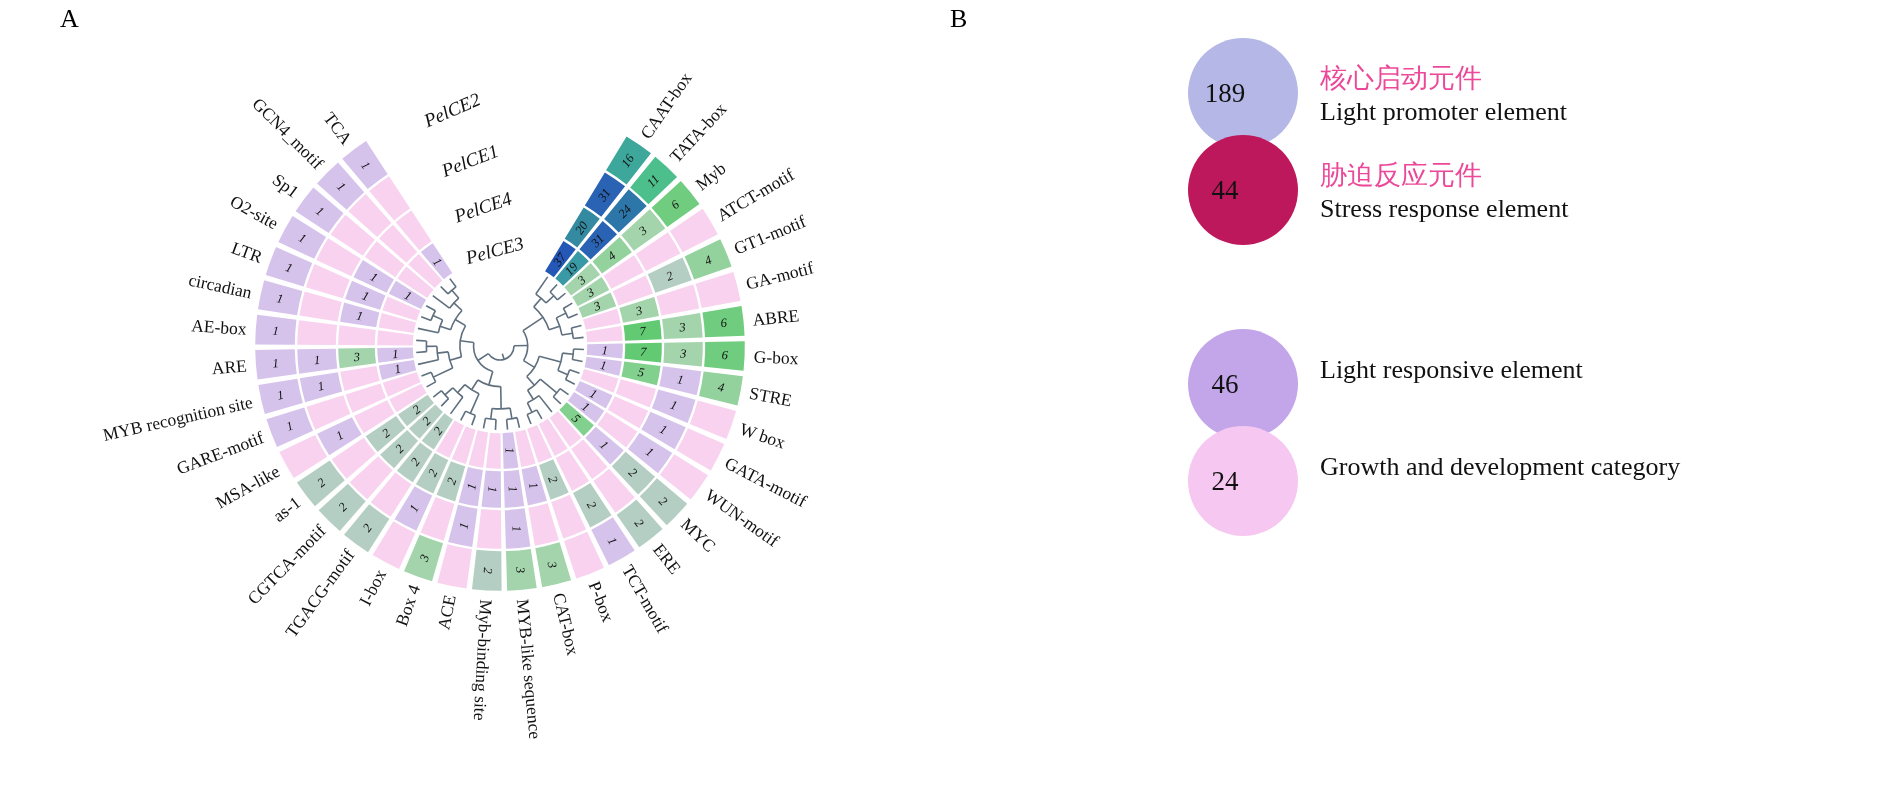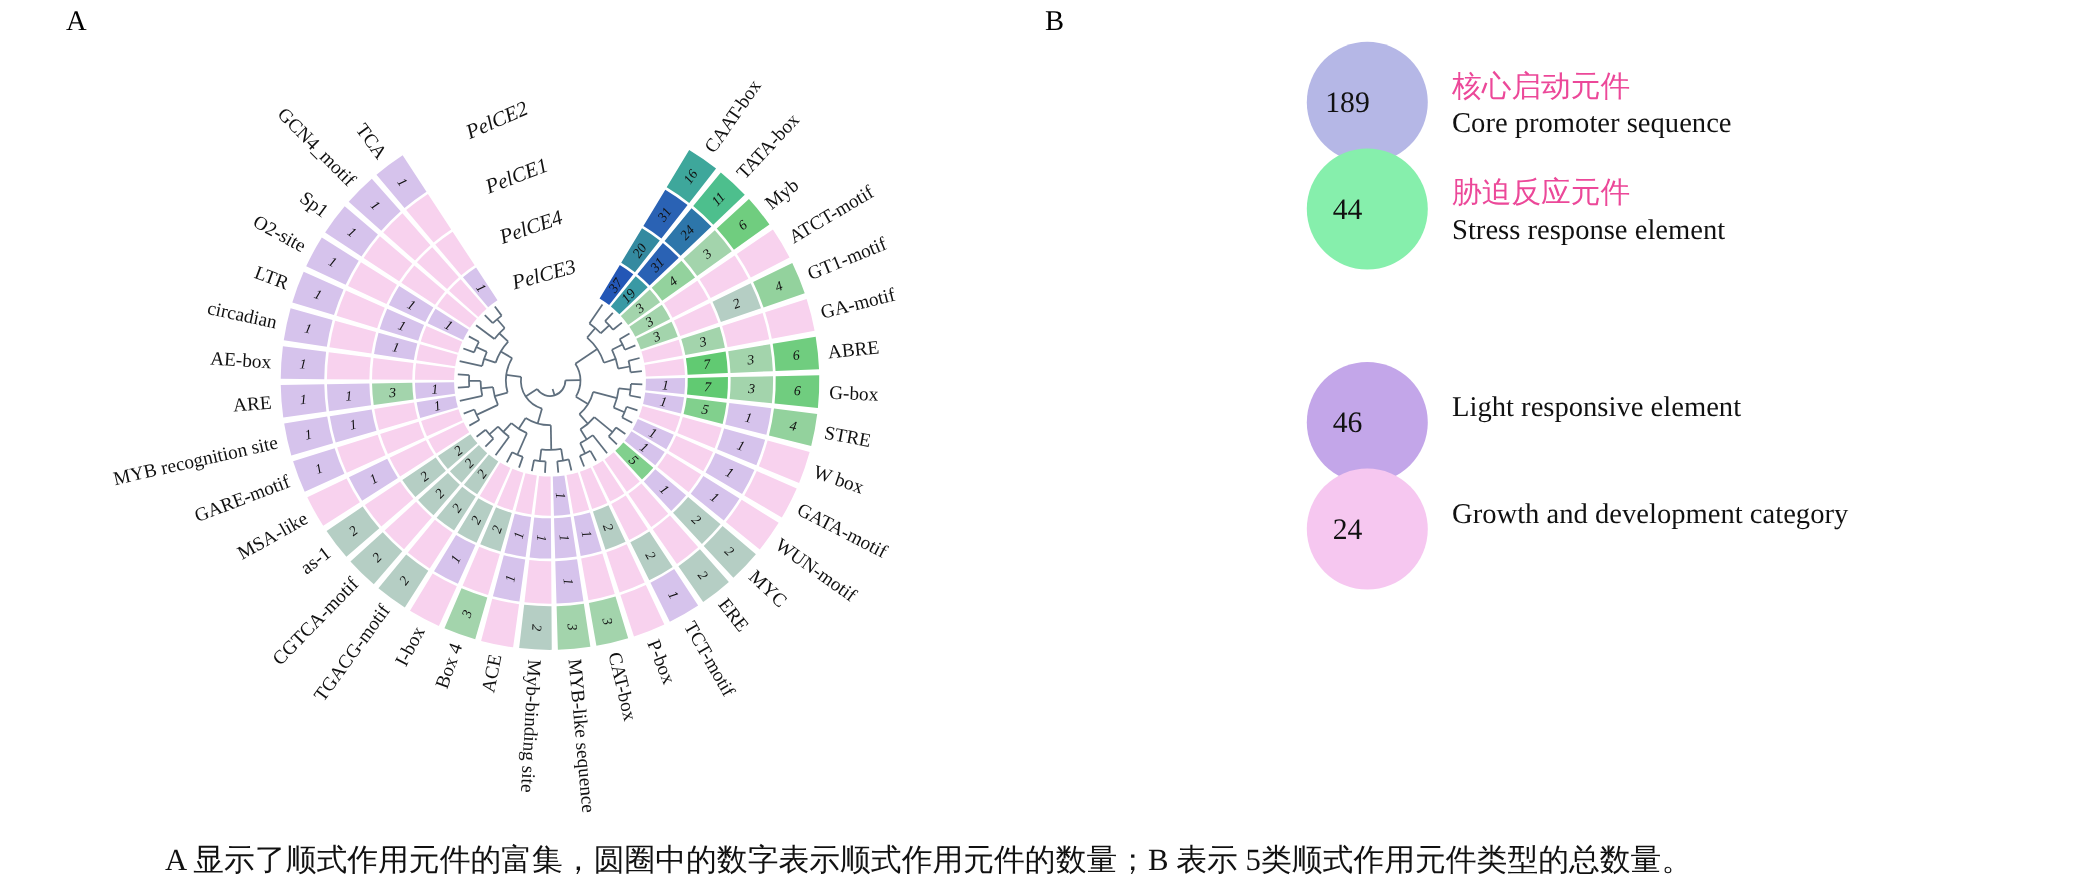--- a/index.html
+++ b/index.html
@@ -406,24 +406,24 @@
     </svg>
 
   <div class="panel-letter" id="panel-letter-b">B</div>
 
   <div id="panelB">
     <div class="sum-circle" style="top: 0px; background: rgb(181, 183, 230);">
       <span class="sum-count">189</span>
       </div>
     <div class="sum-label" style="top:24px">
       <div class="zh">核心启动元件</div>
-      <div class="en">Core promoter sequence</div>
-      </div>
-
-    <div class="sum-circle" style="top: 97px; background: #86efac;">
+      <div class="en">Light promoter element</div>
+      </div>
+
+    <div class="sum-circle" style="top: 97px; background: #be185d;">
       <span class="sum-count">44</span>
       </div>
     <div class="sum-label" style="top:121px">
       <div class="zh">胁迫反应元件</div>
       <div class="en">Stress response element</div>
       </div>
 
 
     <div class="sum-circle" style="top: 291px; background: rgb(195, 166, 233);">
       <span class="sum-count">46</span>
@@ -433,14 +433,13 @@
       </div>
 
     <div class="sum-circle" style="top: 388px; background: rgb(246, 199, 240);">
       <span class="sum-count">24</span>
       </div>
     <div class="sum-label" style="top:412px">
       <div class="en">Growth and development category</div>
       </div>
   </div>
 
-  <div id="caption">A 显示了顺式作用元件的富集，圆圈中的数字表示顺式作用元件的数量；B 表示 5类顺式作用元件类型的总数量。</div>
 </div>
 
 </body></html>

